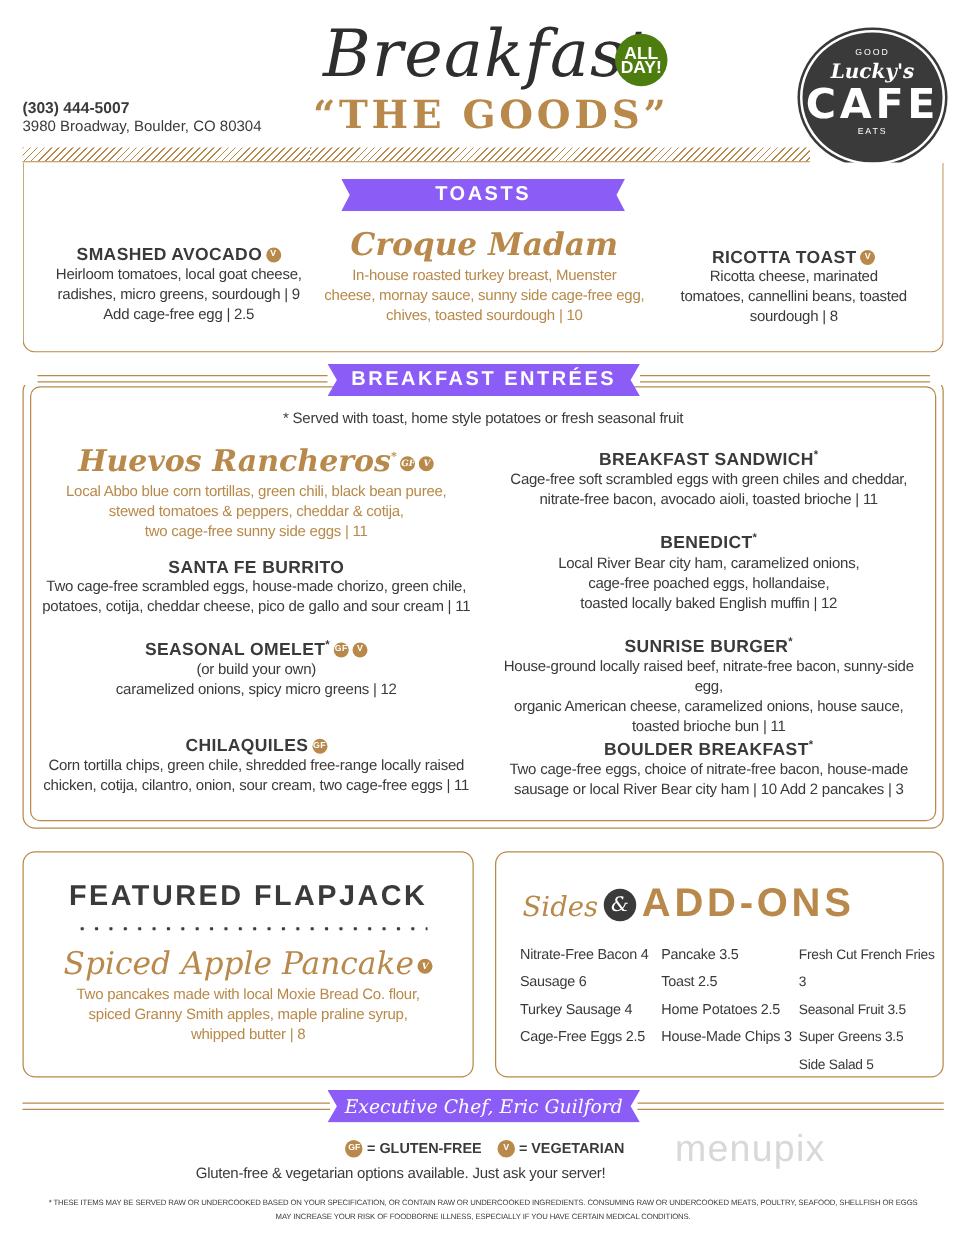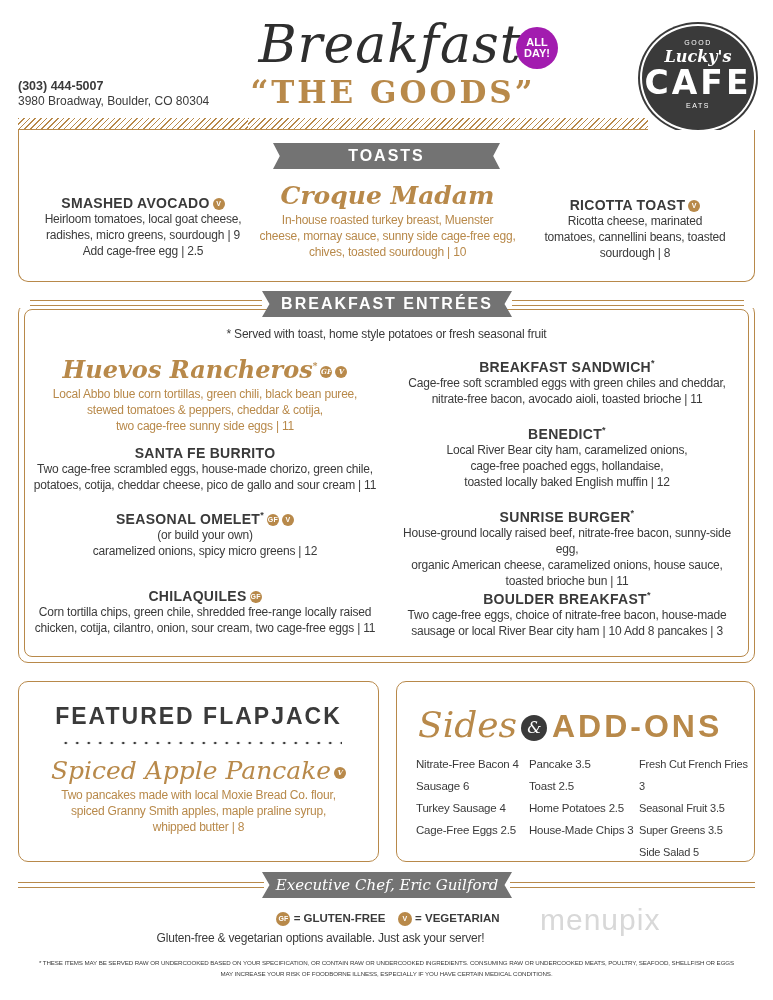--- a/index.html
+++ b/index.html
@@ -11,22 +11,22 @@
   .cond { font-family: "Liberation Sans", sans-serif; letter-spacing: -0.2px; }
   .center { text-align: center; }
 
   
   .contact { left: 18px; top: 79px; font-size: 12px; line-height: 15px; }
   .contact .phone { font-weight: bold; font-size: 12.5px; }
   .title-script { left: 245px; top: 14px; width: 290px; text-align: center;
     font-family: "DejaVu Serif", serif; font-style: italic; font-size: 52px; color: #2e2e2e; letter-spacing: 1px; }
   .title-goods { left: 218px; top: 74px; width: 350px; text-align: center;
     font-family: "DejaVu Serif", serif; font-weight: bold; font-size: 31px; color: #b8894a; letter-spacing: 3px; }
-  .allday { left: 516px; top: 27px; width: 42px; height: 42px; border-radius: 50%; background: #a21caf;
-    color: #fff; font-size: 11px; font-weight: bold; text-align: center; line-height: 11px; padding-top: 10px; }
+  .allday { left: 492px; top: 27px; width: 42px; height: 42px; border-radius: 50%; background: #4d7c0f;
+    color: #fff; font-size: 14px; font-weight: bold; text-align: center; line-height: 11px; padding-top: 10px; }
   .logo { left: 640px; top: 24px; width: 116px; height: 108px; border-radius: 50%; background: #3a3a3a;
     border: 2px solid #fff; box-shadow: 0 0 0 2px #3a3a3a; color: #fff; text-align: center; }
   .logo .good { font-size: 7px; letter-spacing: 1.5px; margin-top: 13px; }
   .logo .lucky { font-family: "DejaVu Serif", serif; font-style: italic; font-weight: bold; font-size: 16px; margin-top: 1px; }
   .logo .cafe { font-family: "DejaVu Sans", sans-serif; font-size: 33px; letter-spacing: 3px; line-height: 34px; font-weight: bold; }
   .logo .eats { font-size: 7px; letter-spacing: 1.5px; margin-top: 2px; }
 
   .hatch { left: 18px; top: 118px; width: 230px; height: 12px;
     background: repeating-linear-gradient(135deg, #b8894a 0 1px, #fff 1px 4px); border-bottom: 1px solid #b8894a; }
   .hatch2 { left: 248px; top: 118px; width: 400px; height: 12px;
@@ -34,21 +34,21 @@
 
   
   .box { border: 1.5px solid #b8894a; border-radius: 10px; background: #fff; }
   .toasts-box { left: 18px; top: 130px; width: 737px; height: 152px; border-top: none; border-radius: 0 0 10px 10px; }
   .entrees-box { left: 18px; top: 303px; width: 737px; height: 360px; }
   .entrees-inner { left: 24px; top: 309px; width: 725px; height: 348px; border: 1px solid #b8894a; border-radius: 8px; }
   .flap-box { left: 18px; top: 681px; width: 361px; height: 181px; }
   .sides-box { left: 396px; top: 681px; width: 359px; height: 181px; }
 
   
-  .banner { background: #737373; color: #fff; font-weight: bold; text-align: center; letter-spacing: 2px;
+  .banner { background: #8b5cf6; color: #fff; font-weight: bold; text-align: center; letter-spacing: 2px;
     clip-path: polygon(0 0, 100% 0, 97% 50%, 100% 100%, 0 100%, 3% 50%); }
   .toasts-banner { left: 273px; top: 143px; width: 227px; height: 26px; font-size: 16px; line-height: 26px; }
   .entrees-banner { left: 262px; top: 291px; width: 250px; height: 26px; font-size: 16px; line-height: 26px; }
   .chef-banner { left: 262px; top: 872px; width: 250px; height: 26px; font-size: 15px; line-height: 26px;
     font-family: "DejaVu Serif", serif; font-style: italic; font-weight: normal; letter-spacing: 0; }
   .dbl-line { height: 6px; border-top: 1.5px solid #b8894a; border-bottom: 1.5px solid #b8894a; }
 
   
   .item-title { font-weight: bold; font-size: 14px; color: #3a3a3a; letter-spacing: 0.3px; }
   .item-desc { font-size: 12px; line-height: 16px; color: #3a3a3a; }
@@ -160,36 +160,36 @@
 <div class="abs center" style="left:392px; top:508px; width:350px;">
   <div class="item-title"><span>SUNRISE BURGER</span><span class="star">*</span></div>
   <div class="item-desc cond">House-ground locally raised beef, nitrate-free bacon, sunny-side egg,</div>
   <div class="item-desc cond">organic American cheese, caramelized onions, house sauce,</div>
   <div class="item-desc cond">toasted brioche bun  |  11</div>
 </div>
 
 <div class="abs center" style="left:392px; top:590px; width:350px;">
   <div class="item-title"><span>BOULDER BREAKFAST</span><span class="star">*</span></div>
   <div class="item-desc cond">Two cage-free eggs, choice of nitrate-free bacon, house-made</div>
-  <div class="item-desc cond">sausage or local River Bear city ham  |  10  Add 8 pancakes  |  3</div>
+  <div class="item-desc cond">sausage or local River Bear city ham  |  10  Add 2 pancakes  |  3</div>
 </div>
 
 <div class="abs box flap-box"></div>
 <div class="abs center" style="left:18px; top:703px; width:361px; font-weight:bold; font-size:23px; letter-spacing:2px; color:#3a3a3a;">FEATURED FLAPJACK</div>
 <div class="abs dots"></div>
 <div class="abs center" style="left:18px; top:755px; width:361px;">
   <div class="script-title" style="font-weight:normal; font-size:25px; line-height:32px;"><span>Spiced Apple Pancake</span><span class="badge">V</span></div>
   <div class="gold-desc cond">Two pancakes made with local Moxie Bread Co. flour,</div>
   <div class="gold-desc cond">spiced Granny Smith apples, maple praline syrup,</div>
   <div class="gold-desc cond">whipped butter  |  8</div>
 </div>
 
 <div class="abs box sides-box"></div>
 <div class="abs" style="left:418px; top:704px; width:330px; white-space:nowrap;">
-  <span class="script" style="font-size:36px; color:#b8894a;">Sides</span>
+  <span class="script" style="font-size:22px; color:#b8894a;">Sides</span>
   <span style="display:inline-block; width:26px; height:26px; border-radius:50%; background:#3a3a3a; color:#fff; text-align:center; font-size:16px; line-height:26px; vertical-align:4px; font-family:'DejaVu Serif', serif; font-style:italic;">&amp;</span>
   <span style="font-weight:bold; font-size:32px; letter-spacing:3px; color:#b8894a;">ADD-ONS</span>
 </div>
 <div class="abs sides-grid cond" style="left:416px; top:753px; width:120px;">
   <div>Nitrate-Free Bacon 4</div>
   <div>Sausage 6</div>
   <div>Turkey Sausage 4</div>
   <div>Cage-Free Eggs 2.5</div>
 </div>
 <div class="abs sides-grid cond" style="left:529px; top:753px; width:110px;">

